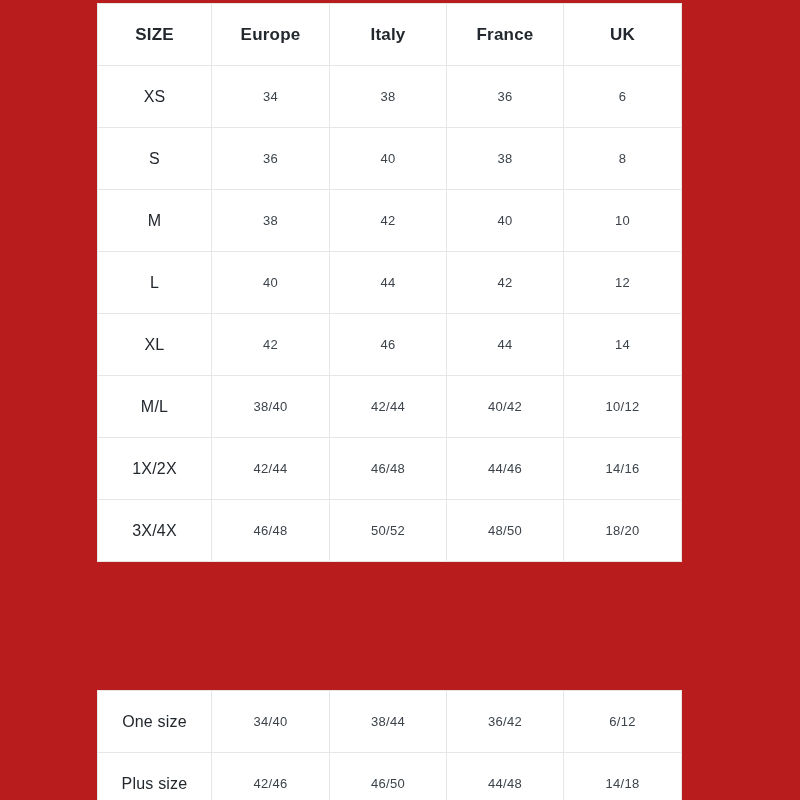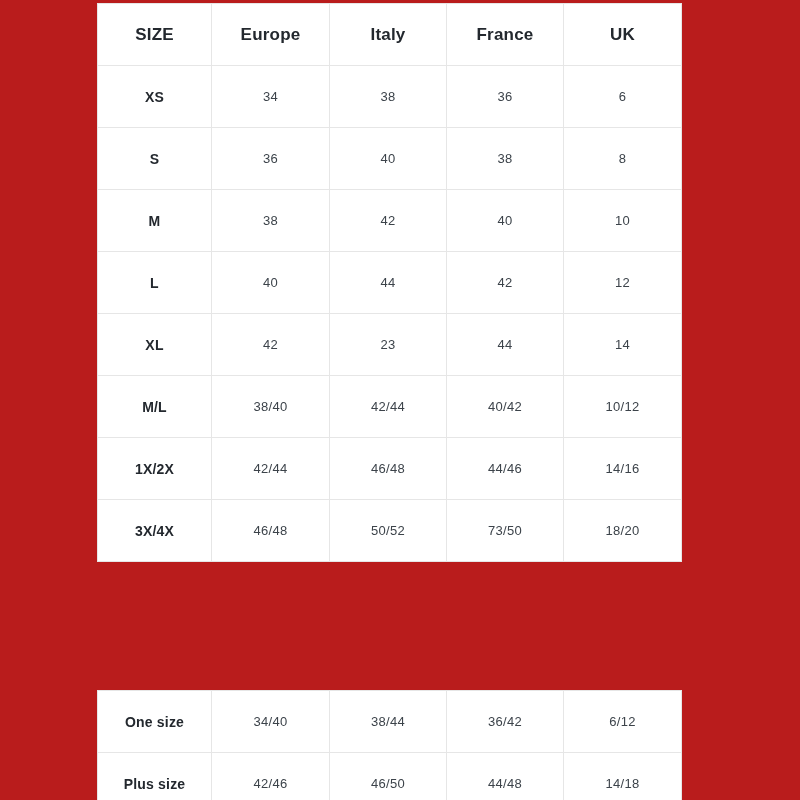--- a/index.html
+++ b/index.html
@@ -39,22 +39,22 @@
     padding: 0;
     background: #ffffff;
   }
   th.col-head {
     font-size: 17px;
     font-weight: bold;
     color: #23282e;
     letter-spacing: 0.2px;
   }
   td.label-cell {
-    font-size: 14px;
-    font-weight: bold;
+    font-size: 16px;
+    font-weight: normal;
     color: #23282e;
     letter-spacing: 0.2px;
   }
   td.value-cell {
     font-size: 13px;
     font-weight: normal;
     color: #3c434a;
     letter-spacing: 0.3px;
   }
 </style>
@@ -106,21 +106,21 @@
         <tr>
           <td class="label-cell">L</td>
           <td class="value-cell">40</td>
           <td class="value-cell">44</td>
           <td class="value-cell">42</td>
           <td class="value-cell">12</td>
         </tr>
         <tr>
           <td class="label-cell">XL</td>
           <td class="value-cell">42</td>
-          <td class="value-cell">23</td>
+          <td class="value-cell">46</td>
           <td class="value-cell">44</td>
           <td class="value-cell">14</td>
         </tr>
         <tr>
           <td class="label-cell">M/L</td>
           <td class="value-cell">38/40</td>
           <td class="value-cell">42/44</td>
           <td class="value-cell">40/42</td>
           <td class="value-cell">10/12</td>
         </tr>
@@ -128,21 +128,21 @@
           <td class="label-cell">1X/2X</td>
           <td class="value-cell">42/44</td>
           <td class="value-cell">46/48</td>
           <td class="value-cell">44/46</td>
           <td class="value-cell">14/16</td>
         </tr>
         <tr>
           <td class="label-cell">3X/4X</td>
           <td class="value-cell">46/48</td>
           <td class="value-cell">50/52</td>
-          <td class="value-cell">73/50</td>
+          <td class="value-cell">48/50</td>
           <td class="value-cell">18/20</td>
         </tr>
       </tbody>
     </table>
   </div>
 
   <div class="tbl-wrap extra">
     <table class="size-table">
       <colgroup>
         <col style="width:114px">

